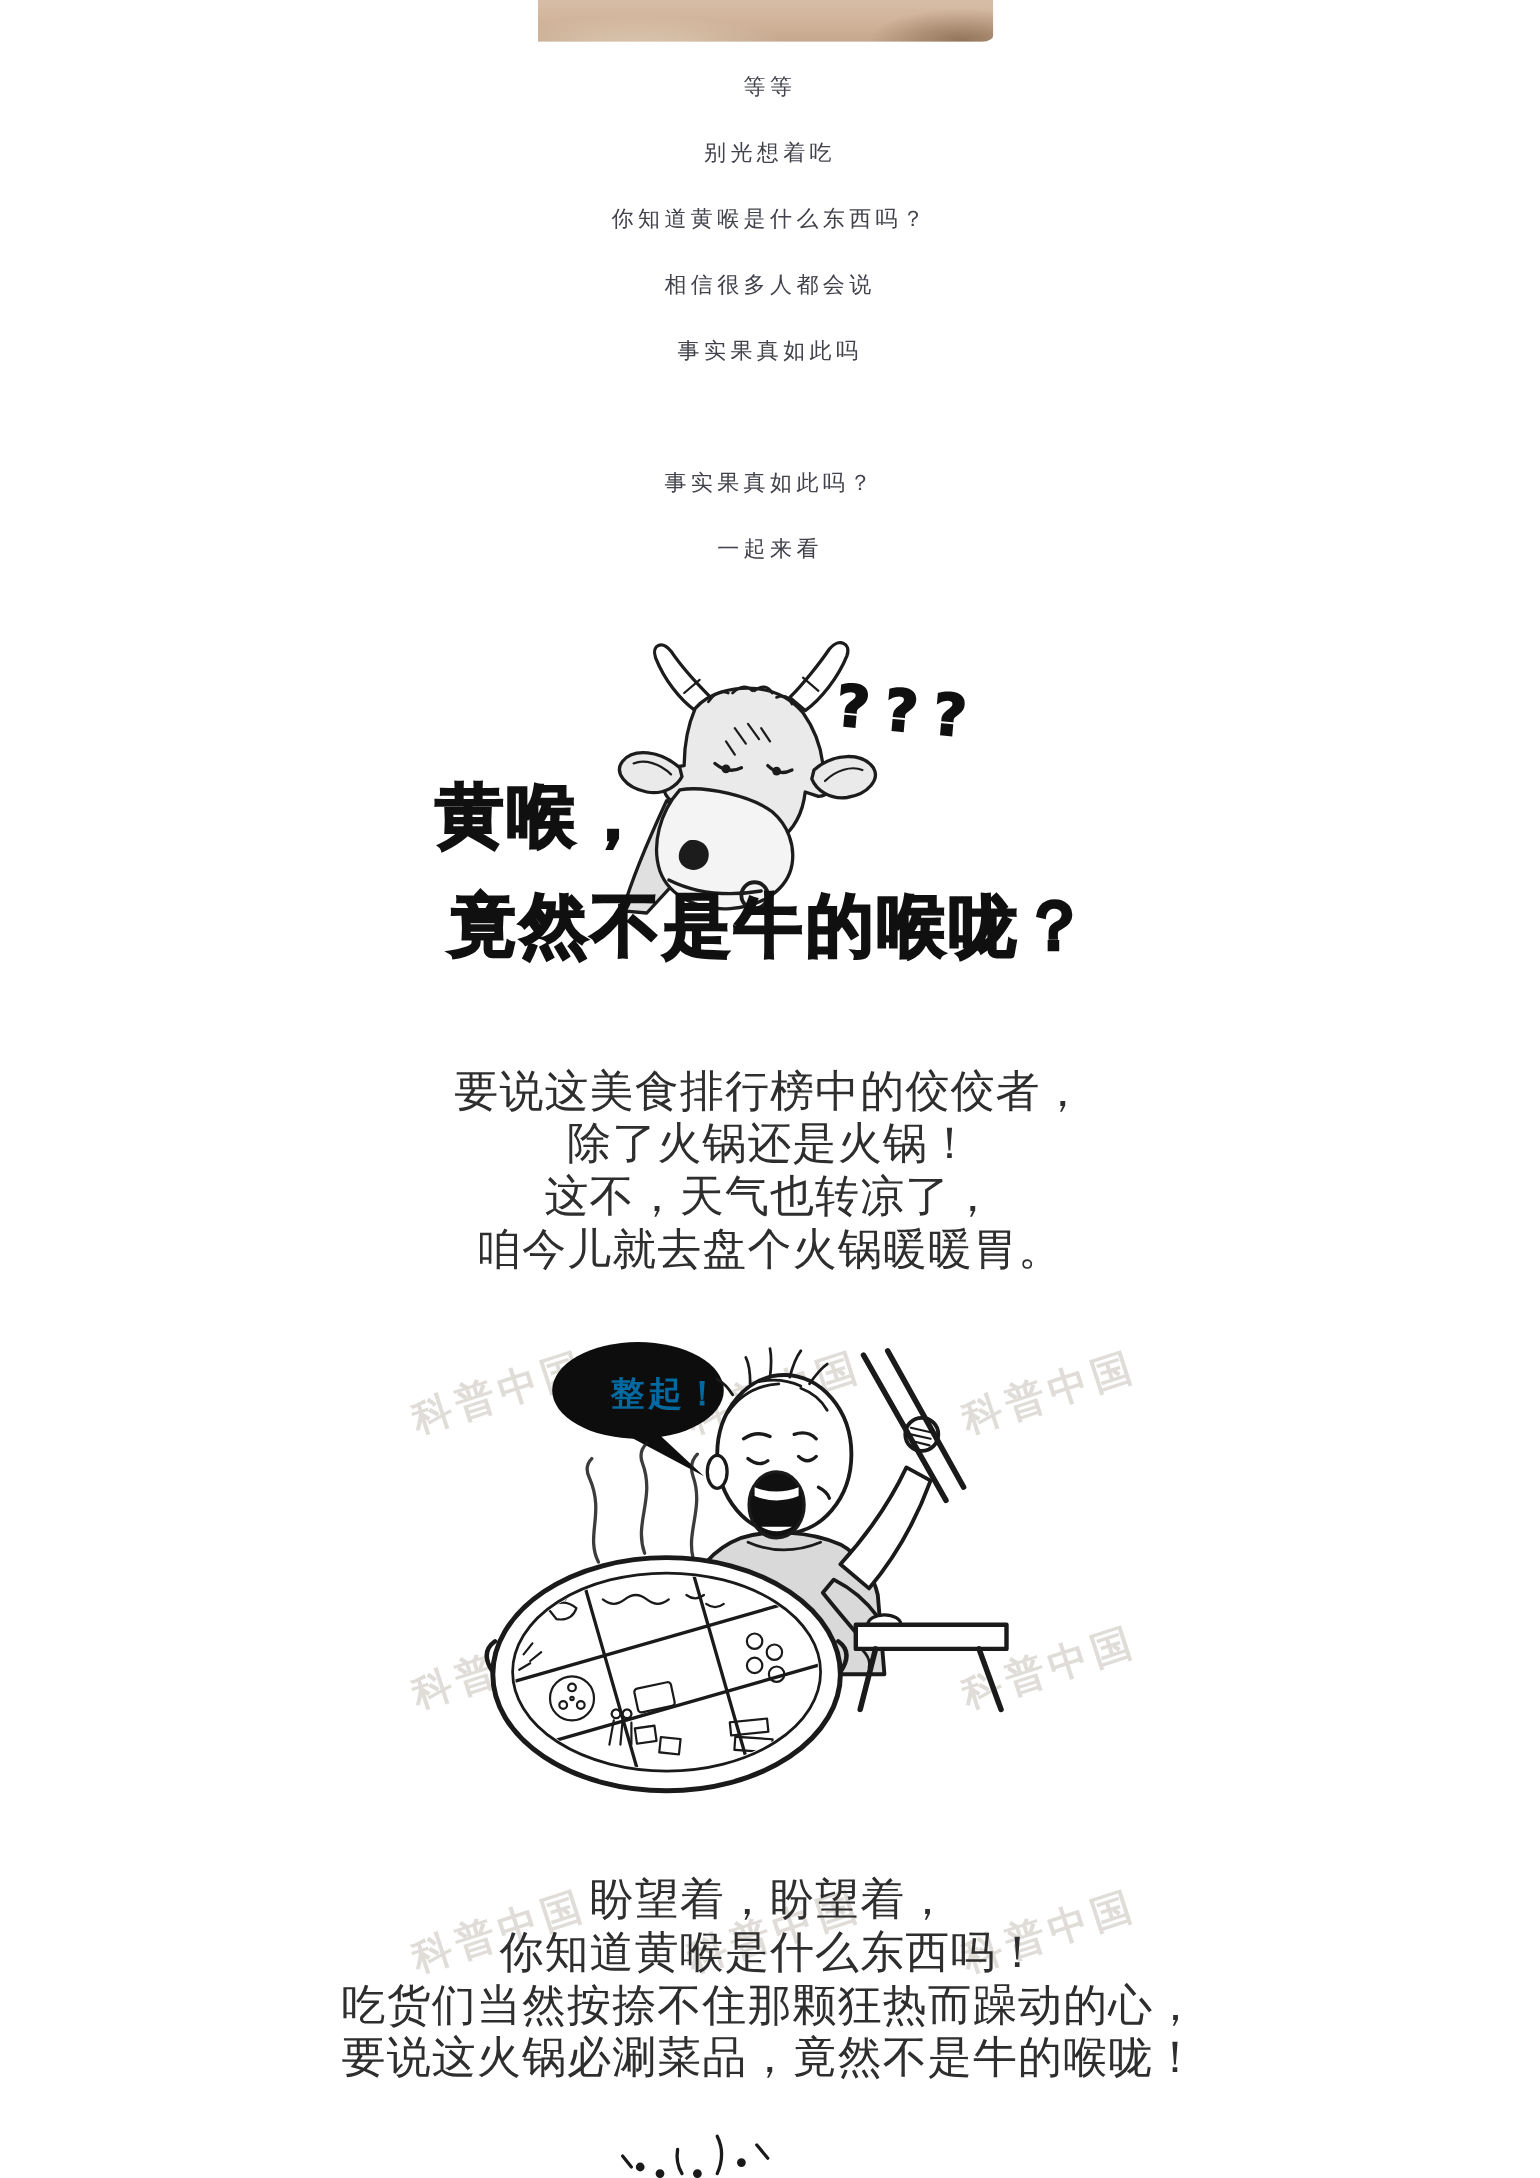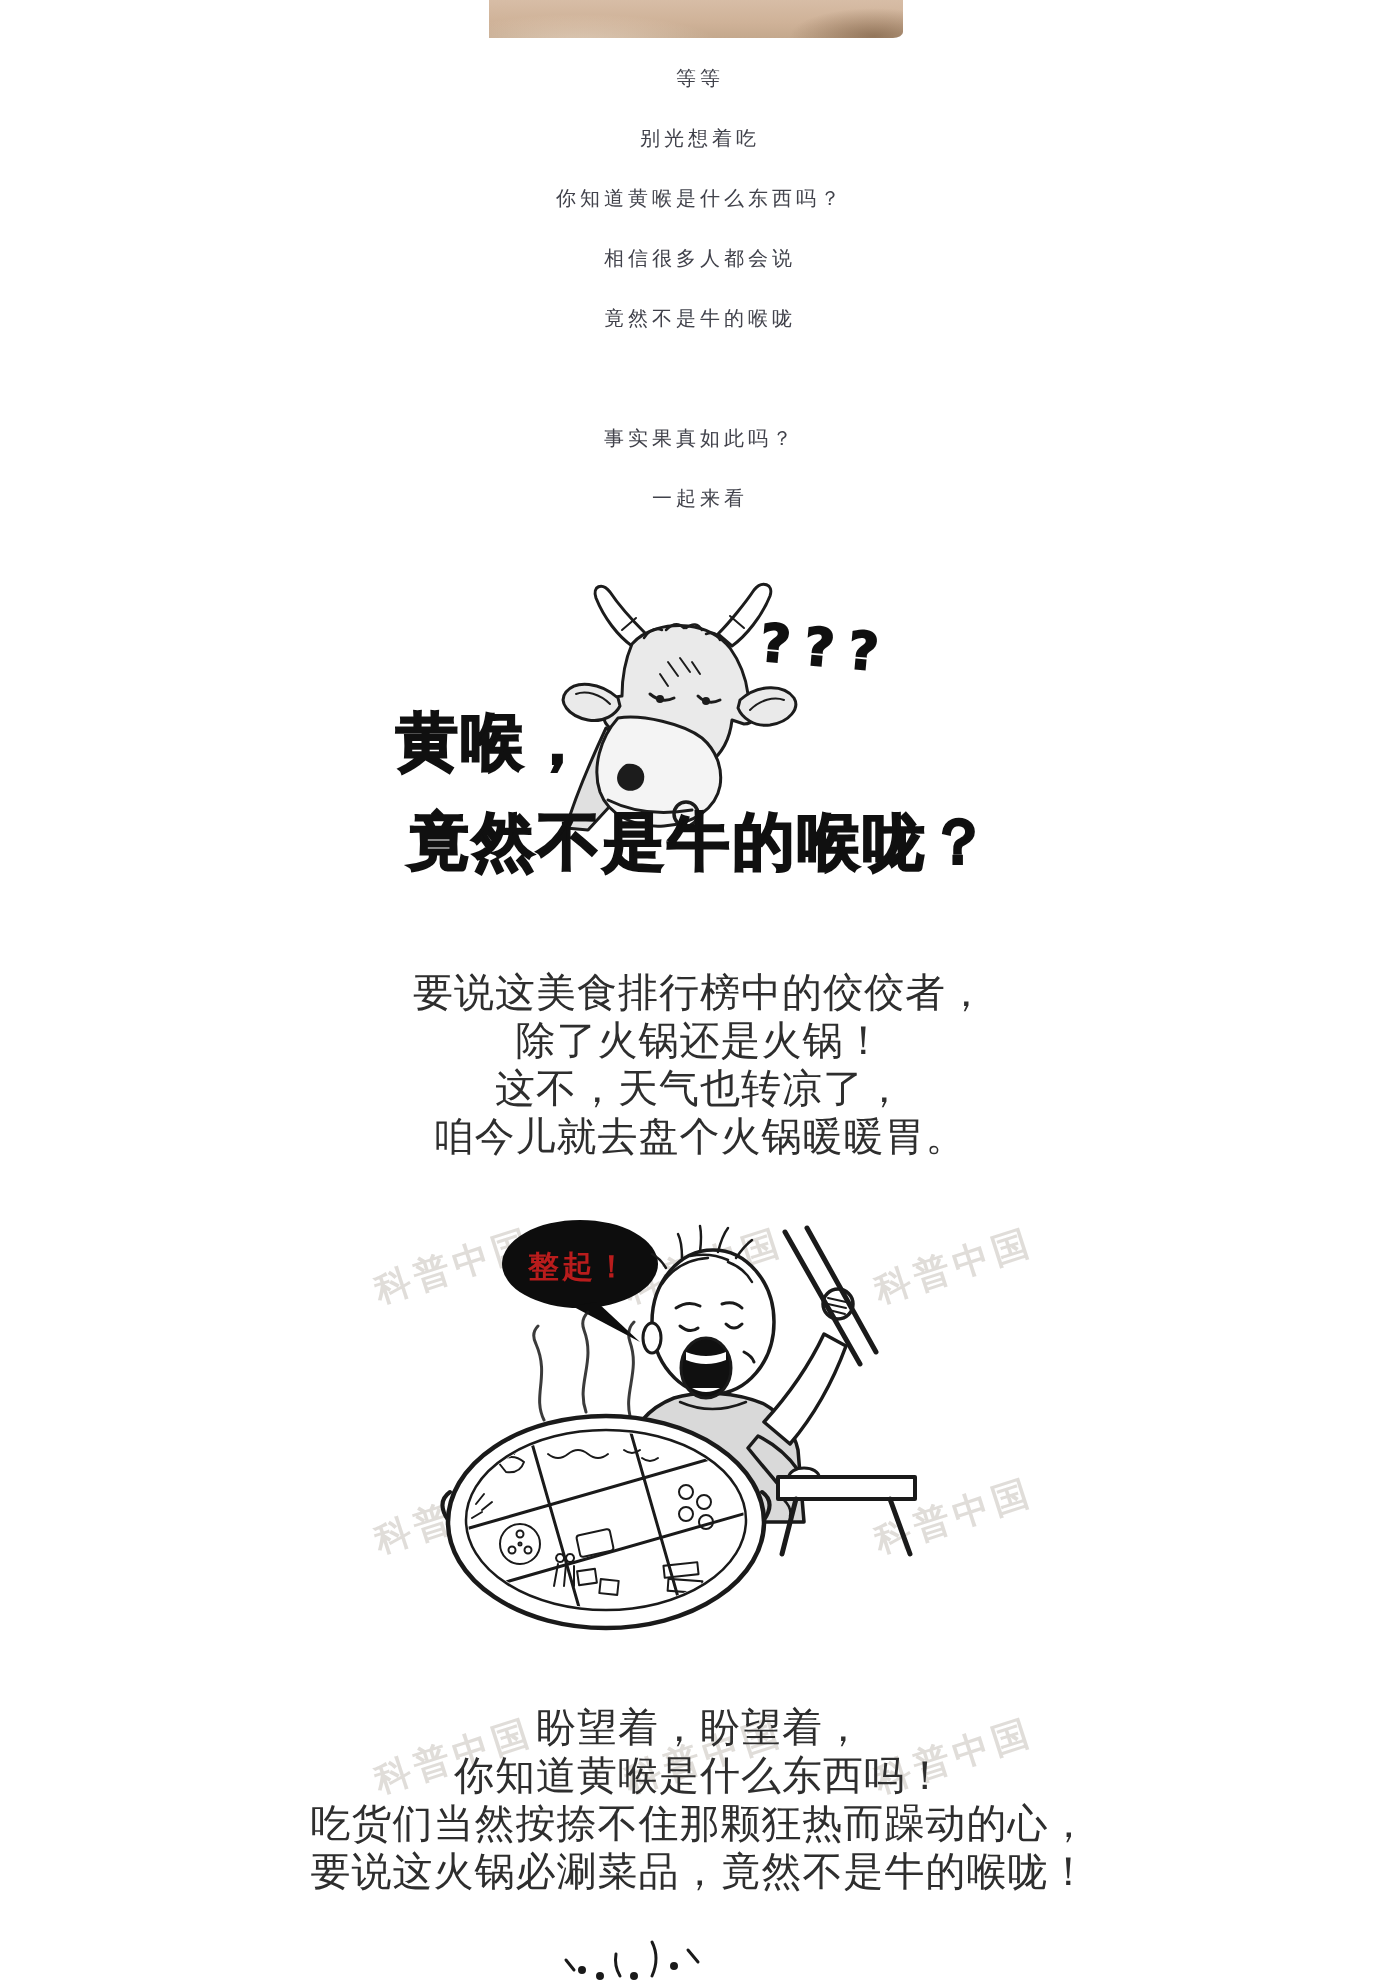--- a/index.html
+++ b/index.html
@@ -35,36 +35,36 @@
   .para1{top:968px;}
   .para2{top:1703px;}
 
   
   .wm{position:absolute;font-size:36px;font-weight:700;letter-spacing:5px;
     color:rgba(178,170,161,.40);transform:rotate(-18deg);white-space:nowrap;}
 
   
   .cow-svg{position:absolute;left:548px;top:578px;width:254px;height:255px;}
   .hotpot-svg{position:absolute;left:428px;top:1192px;width:492px;height:455px;}
-  .bubble-text{position:absolute;left:503px;top:1246px;width:152px;text-align:center;
-    font-size:31px;font-weight:bold;color:#b91c1c;letter-spacing:3px;}
+  .bubble-text{position:absolute;left:530px;top:1246px;width:152px;text-align:center;
+    font-size:31px;font-weight:bold;color:#0369a1;letter-spacing:3px;}
   .bottom-frag{position:absolute;left:556px;top:1938px;width:150px;height:42px;}
 </style>
 </head>
 <body>
 
 <div class="page">
 
   <div class="top-photo"></div>
 
   <div class="intro-line" style="top:66px">等等</div>
   <div class="intro-line" style="top:126px">别光想着吃</div>
   <div class="intro-line" style="top:186px">你知道黄喉是什么东西吗？</div>
   <div class="intro-line" style="top:246px">相信很多人都会说</div>
-  <div class="intro-line" style="top:306px">竟然不是牛的喉咙</div>
+  <div class="intro-line" style="top:306px">事实果真如此吗</div>
   <div class="intro-line" style="top:426px">事实果真如此吗？</div>
   <div class="intro-line" style="top:486px">一起来看</div>
 
   <span class="wm" style="left:372px;top:1242px">科普中国</span>
   <span class="wm" style="left:622px;top:1242px">科普中国</span>
   <span class="wm" style="left:872px;top:1242px">科普中国</span>
   <span class="wm" style="left:372px;top:1492px">科普中国</span>
   <span class="wm" style="left:622px;top:1492px">科普中国</span>
   <span class="wm" style="left:872px;top:1492px">科普中国</span>
   <span class="wm" style="left:372px;top:1732px">科普中国</span>

